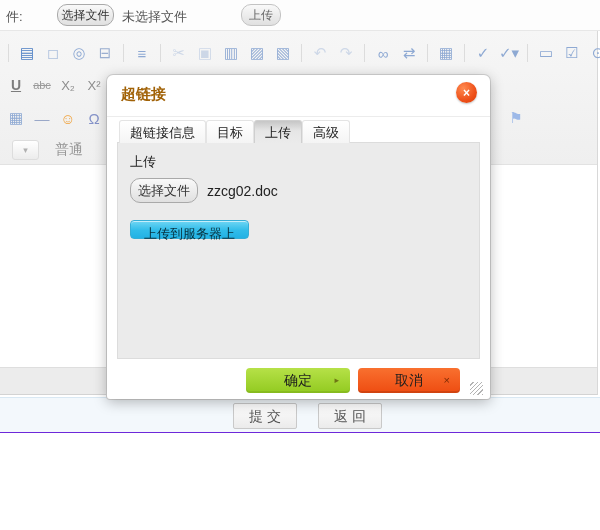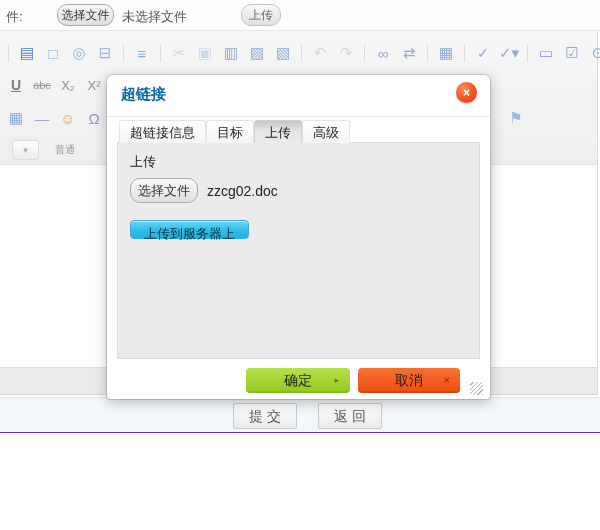--- a/index.html
+++ b/index.html
@@ -34,38 +34,38 @@
   .tbi.disabled { opacity:.38; cursor:default; }
   .tbi.deco-u { font-weight:bold; text-decoration:underline; color:#7d7d7d; font-size:14px; }
   .tbi.deco-s { text-decoration:line-through; color:#9a9a9a; font-size:11px; }
   .tbi.deco-x { color:#8d8d8d; font-size:13px; }
   .sep { width:1px; height:18px; background:#dcdcdc; margin:0 4px; }
   .flag { position:absolute; left:505px; top:78px; width:22px; height:22px;
           font-size:15px; color:#9db9e8; text-align:center; cursor:pointer; }
   .combo-btn { width:27px; height:20px; border:1px solid #ddd; border-radius:3px;
                background:linear-gradient(#fff,#ececec); color:#b0b0b0; font-size:9px;
                display:flex; align-items:center; justify-content:center; margin-left:8px; cursor:pointer;}
-  .combo-text { margin-left:14px; font-size:10px; color:#979797; cursor:pointer; }
+  .combo-text { margin-left:14px; font-size:14px; color:#979797; cursor:pointer; }
   .canvas { position:absolute; left:0; top:134px; width:100%; height:202px; background:#fff; }
   .bstrip { position:absolute; left:0; top:336px; width:100%; height:27px;
             background:#ececec; border-top:1px solid #dedede; }
 
   
   .bluebar { position:absolute; left:0; top:397px; width:600px; height:36px;
              background:#f3f8fc; border-top:1px solid #d9e8f3; border-bottom:1px solid #6d28d9; }
   .btn-plain { position:absolute; top:5px; width:64px; height:26px; border:1px solid #c9c9c9;
                border-radius:2px; background:linear-gradient(#fefefe,#ebebeb);
                font-size:14px; color:#555; text-align:center; line-height:24px; cursor:pointer; }
   .btn-submit { left:233px; } .btn-back { left:318px; }
 
   
   .dialog { position:absolute; left:107px; top:75px; width:383px; height:324px;
             background:#fff; border-radius:6px 6px 3px 3px;
             box-shadow:0 3px 14px rgba(0,0,0,.28), 0 0 0 1px #d6d6d6; }
-  .dlg-title { position:absolute; left:14px; top:10px; font-size:15px; font-weight:bold; color:#0369a1; }
+  .dlg-title { position:absolute; left:14px; top:10px; font-size:15px; font-weight:bold; color:#a16207; }
   .dlg-close { position:absolute; right:13px; top:7px; width:21px; height:21px; border-radius:50%;
                background:radial-gradient(circle at 35% 30%, #ff8a50, #ee5019 60%, #d83c07);
                color:#fff; font-size:12px; font-weight:bold; display:flex; align-items:center;
                justify-content:center; cursor:pointer; box-shadow:0 1px 2px rgba(0,0,0,.25); }
   .dlg-hr { position:absolute; left:0; top:41px; width:100%; height:1px; background:#ececec; }
   .dlg-tabs { position:absolute; left:12px; top:45px; height:23px; display:flex; gap:0; z-index:2; }
   .tab { padding:3px 10px 0 10px; height:23px; font-size:13px; color:#222; cursor:pointer;
          border:1px solid #e4e4e4; border-bottom:none; border-radius:3px 3px 0 0;
          background:linear-gradient(#fff,#f4f4f4); }
   .tab.active { background:linear-gradient(#c6c6c6,#e6e6e6 45%,#ebebeb);

